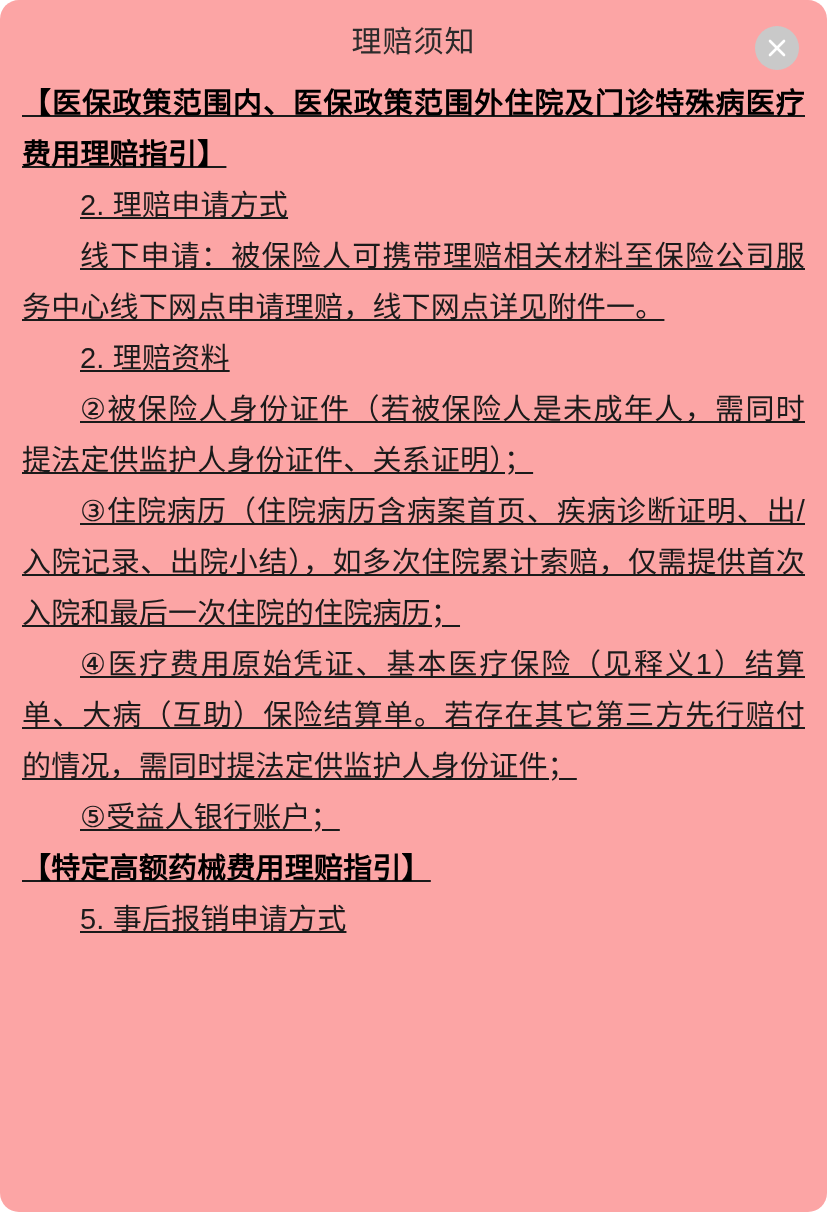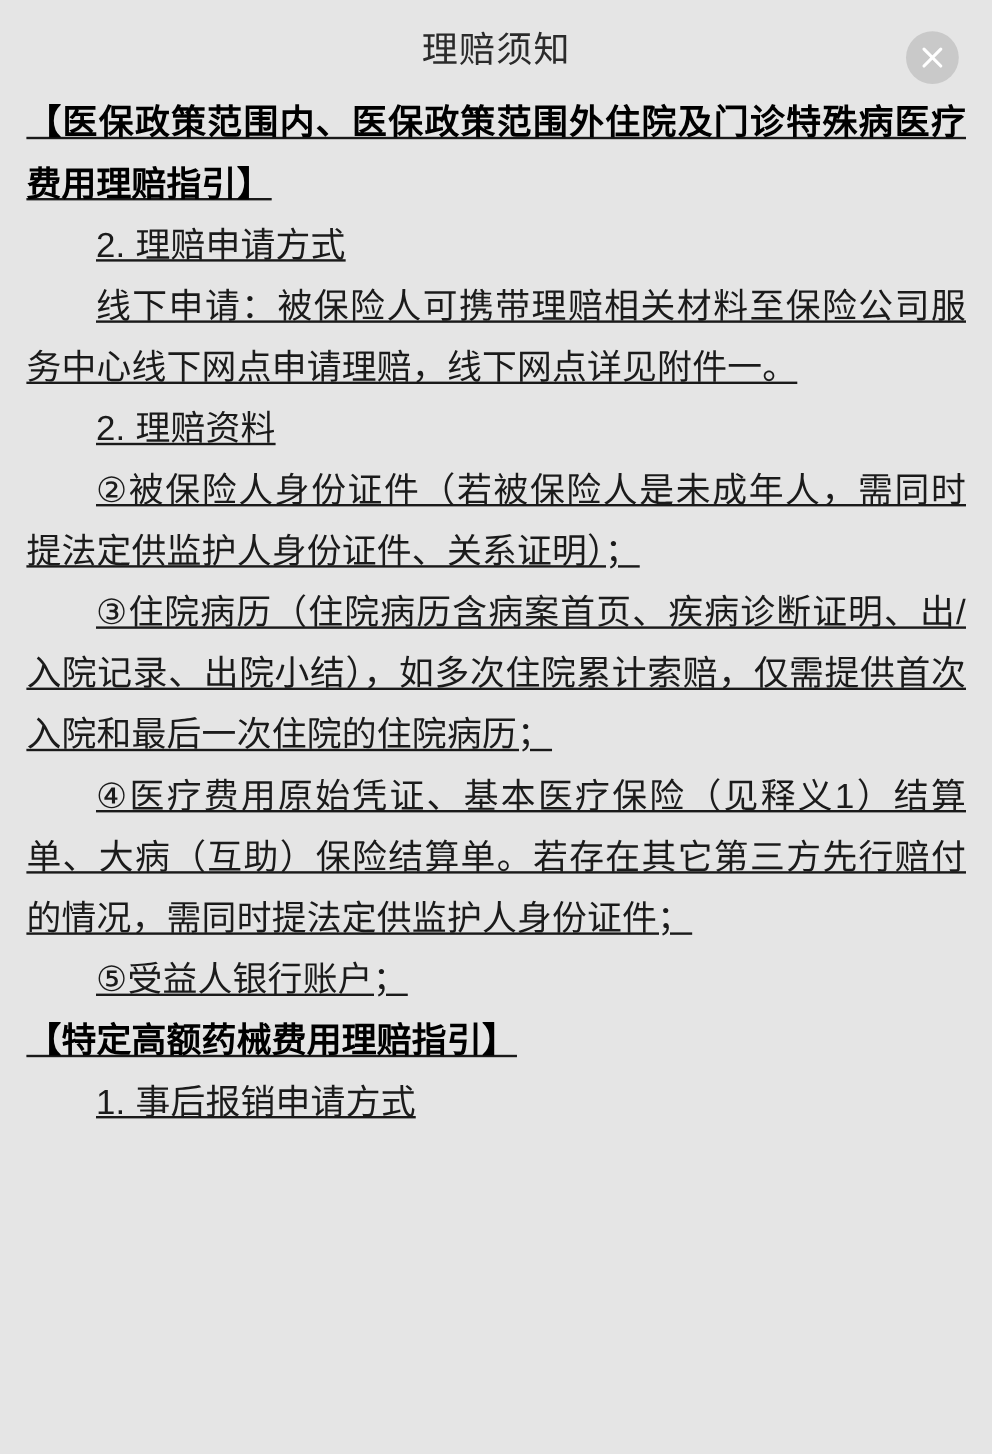--- a/index.html
+++ b/index.html
@@ -14,21 +14,22 @@
     color: #1a1a1a;
     overflow: hidden;
     position: relative;
   }
 
   .sheet {
     width: 827px;
     height: 1212px;
     position: relative;
     box-sizing: border-box;
-    background: #e5e5e5;
+    background: #fca5a5;
+    border-radius: 19px;
   }
 
   
   .header {
     position: relative;
     height: 78px;
     display: flex;
     align-items: center;
     justify-content: center;
   }
@@ -94,16 +95,16 @@
   <div class="content">
     <p class="section-head">【医保政策范围内、医保政策范围外住院及门诊特殊病医疗费用理赔指引】</p>
     <p class="indent">2. 理赔申请方式</p>
     <p class="indent">线下申请：被保险人可携带理赔相关材料至保险公司服务中心线下网点申请理赔，线下网点详见附件一。</p>
     <p class="indent">2. 理赔资料</p>
     <p class="indent">②被保险人身份证件（若被保险人是未成年人，需同时提法定供监护人身份证件、关系证明）；</p>
     <p class="indent">③住院病历（住院病历含病案首页、疾病诊断证明、出/入院记录、出院小结），如多次住院累计索赔，仅需提供首次入院和最后一次住院的住院病历；</p>
     <p class="indent">④医疗费用原始凭证、基本医疗保险（见释义1）结算单、大病（互助）保险结算单。若存在其它第三方先行赔付的情况，需同时提法定供监护人身份证件；</p>
     <p class="indent">⑤受益人银行账户；</p>
     <p class="section-head">【特定高额药械费用理赔指引】</p>
-    <p class="indent">1. 事后报销申请方式</p>
+    <p class="indent">5. 事后报销申请方式</p>
   </div>
 
 </div>
 
 </body></html>

